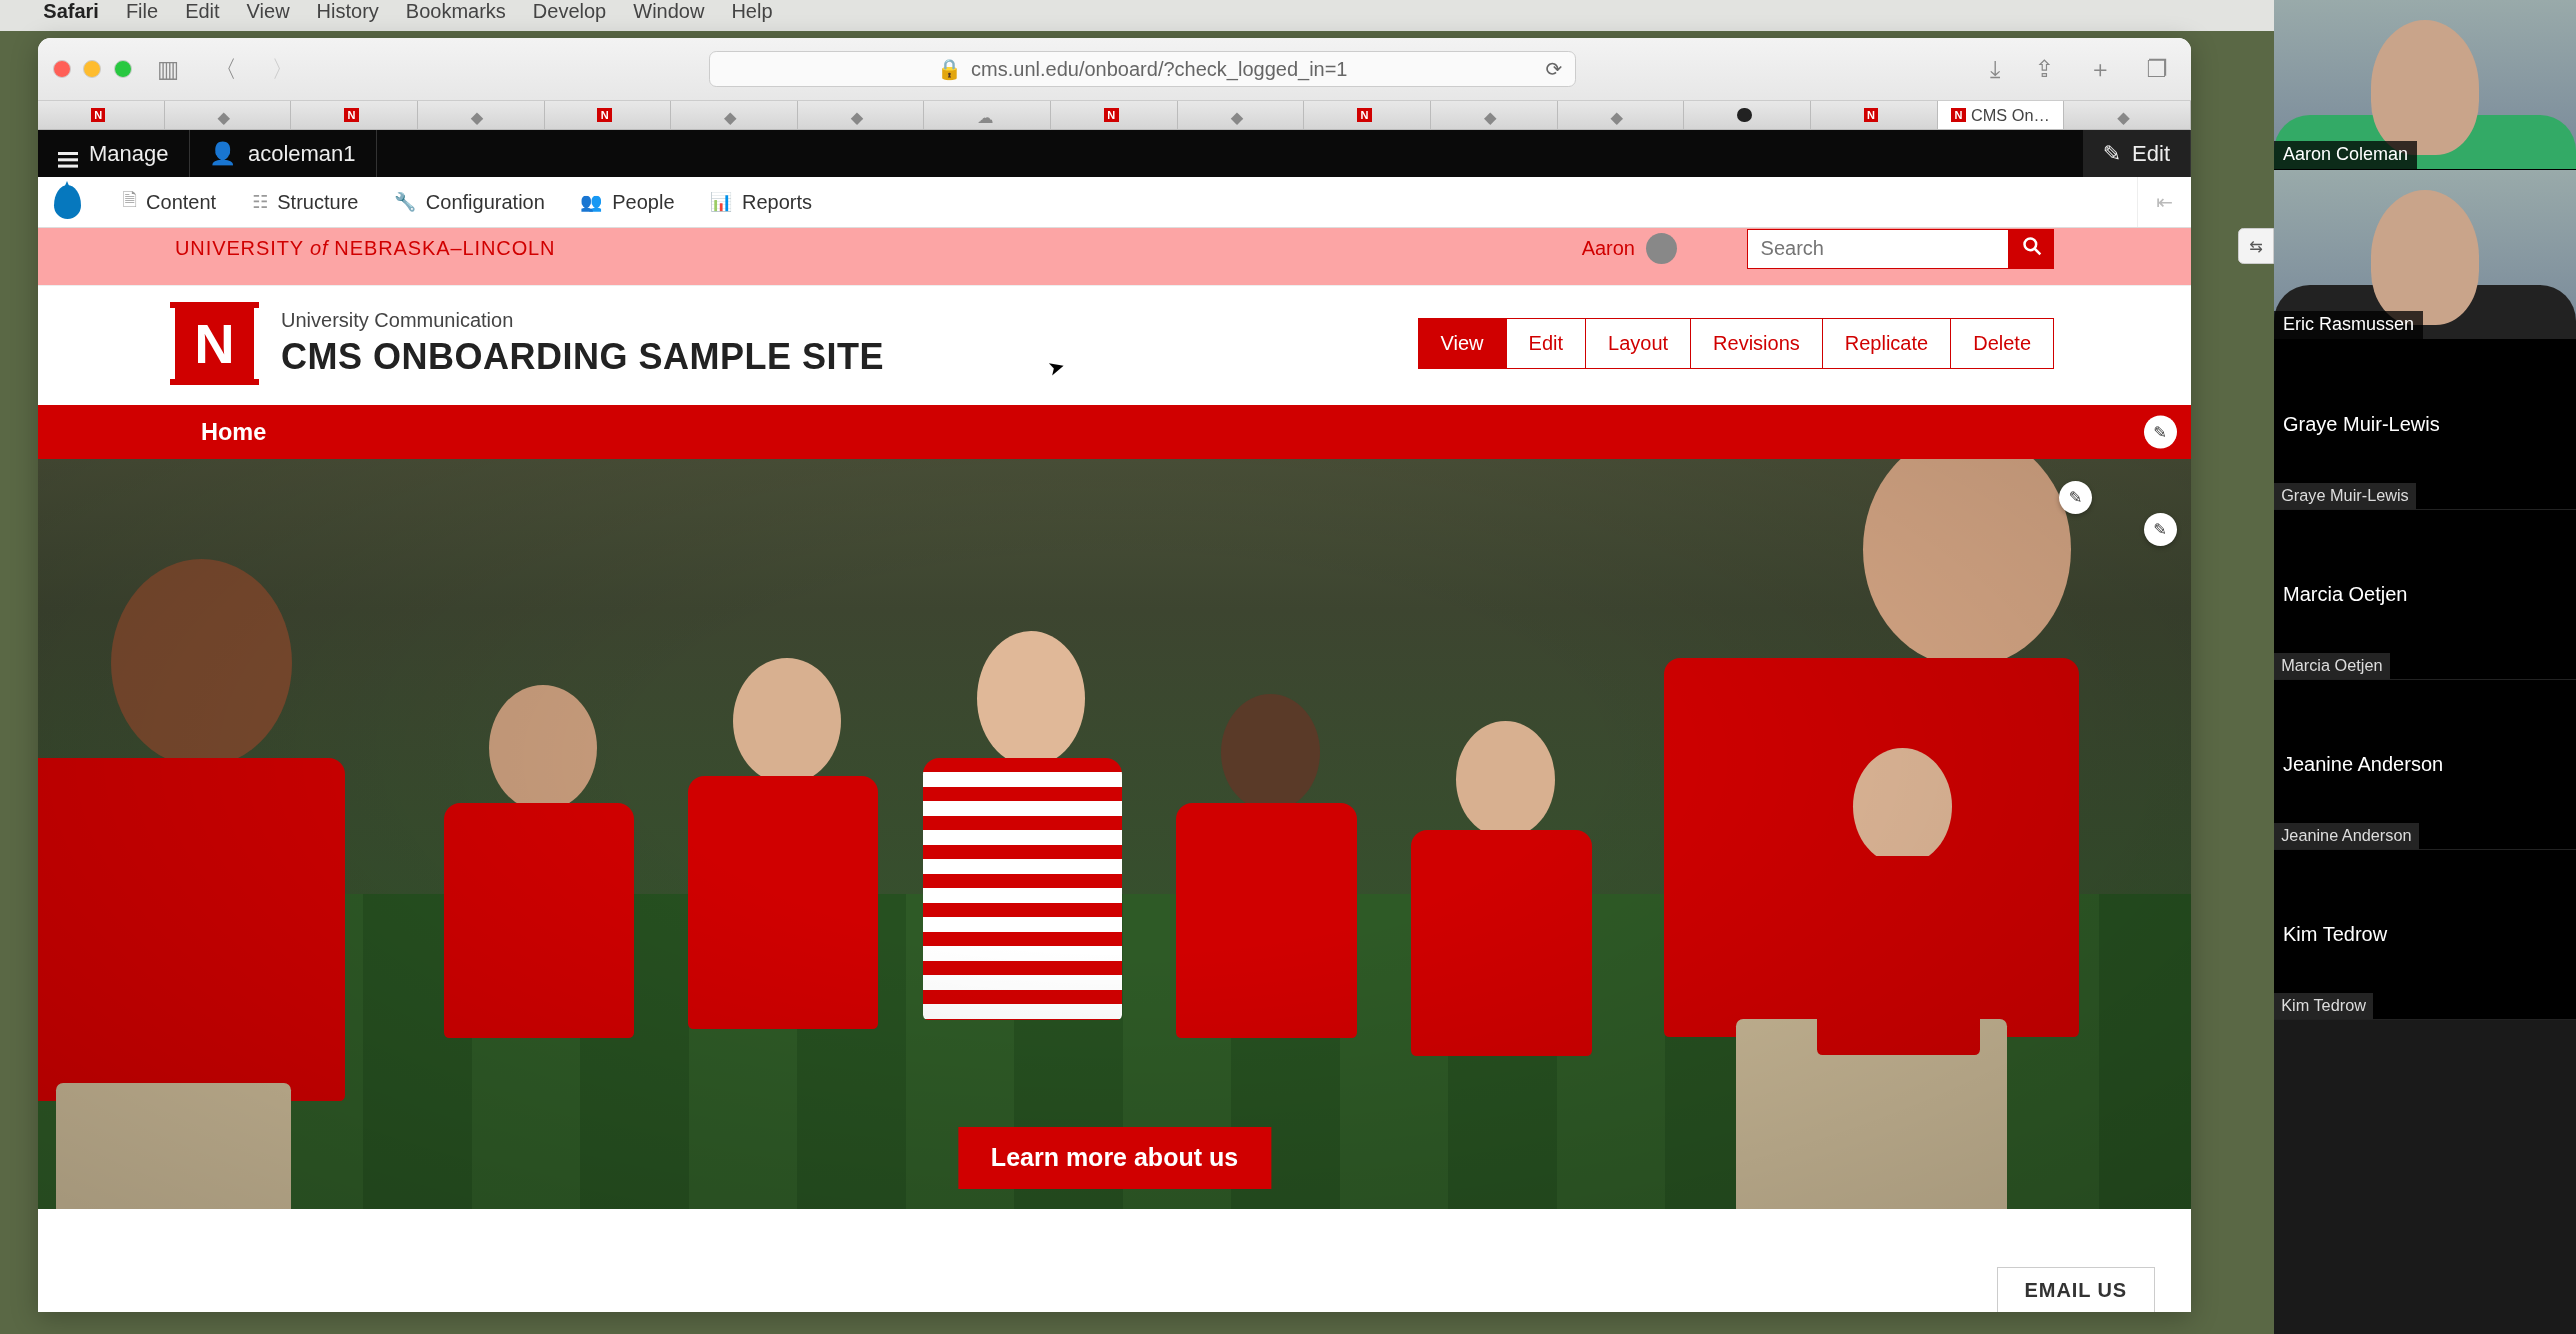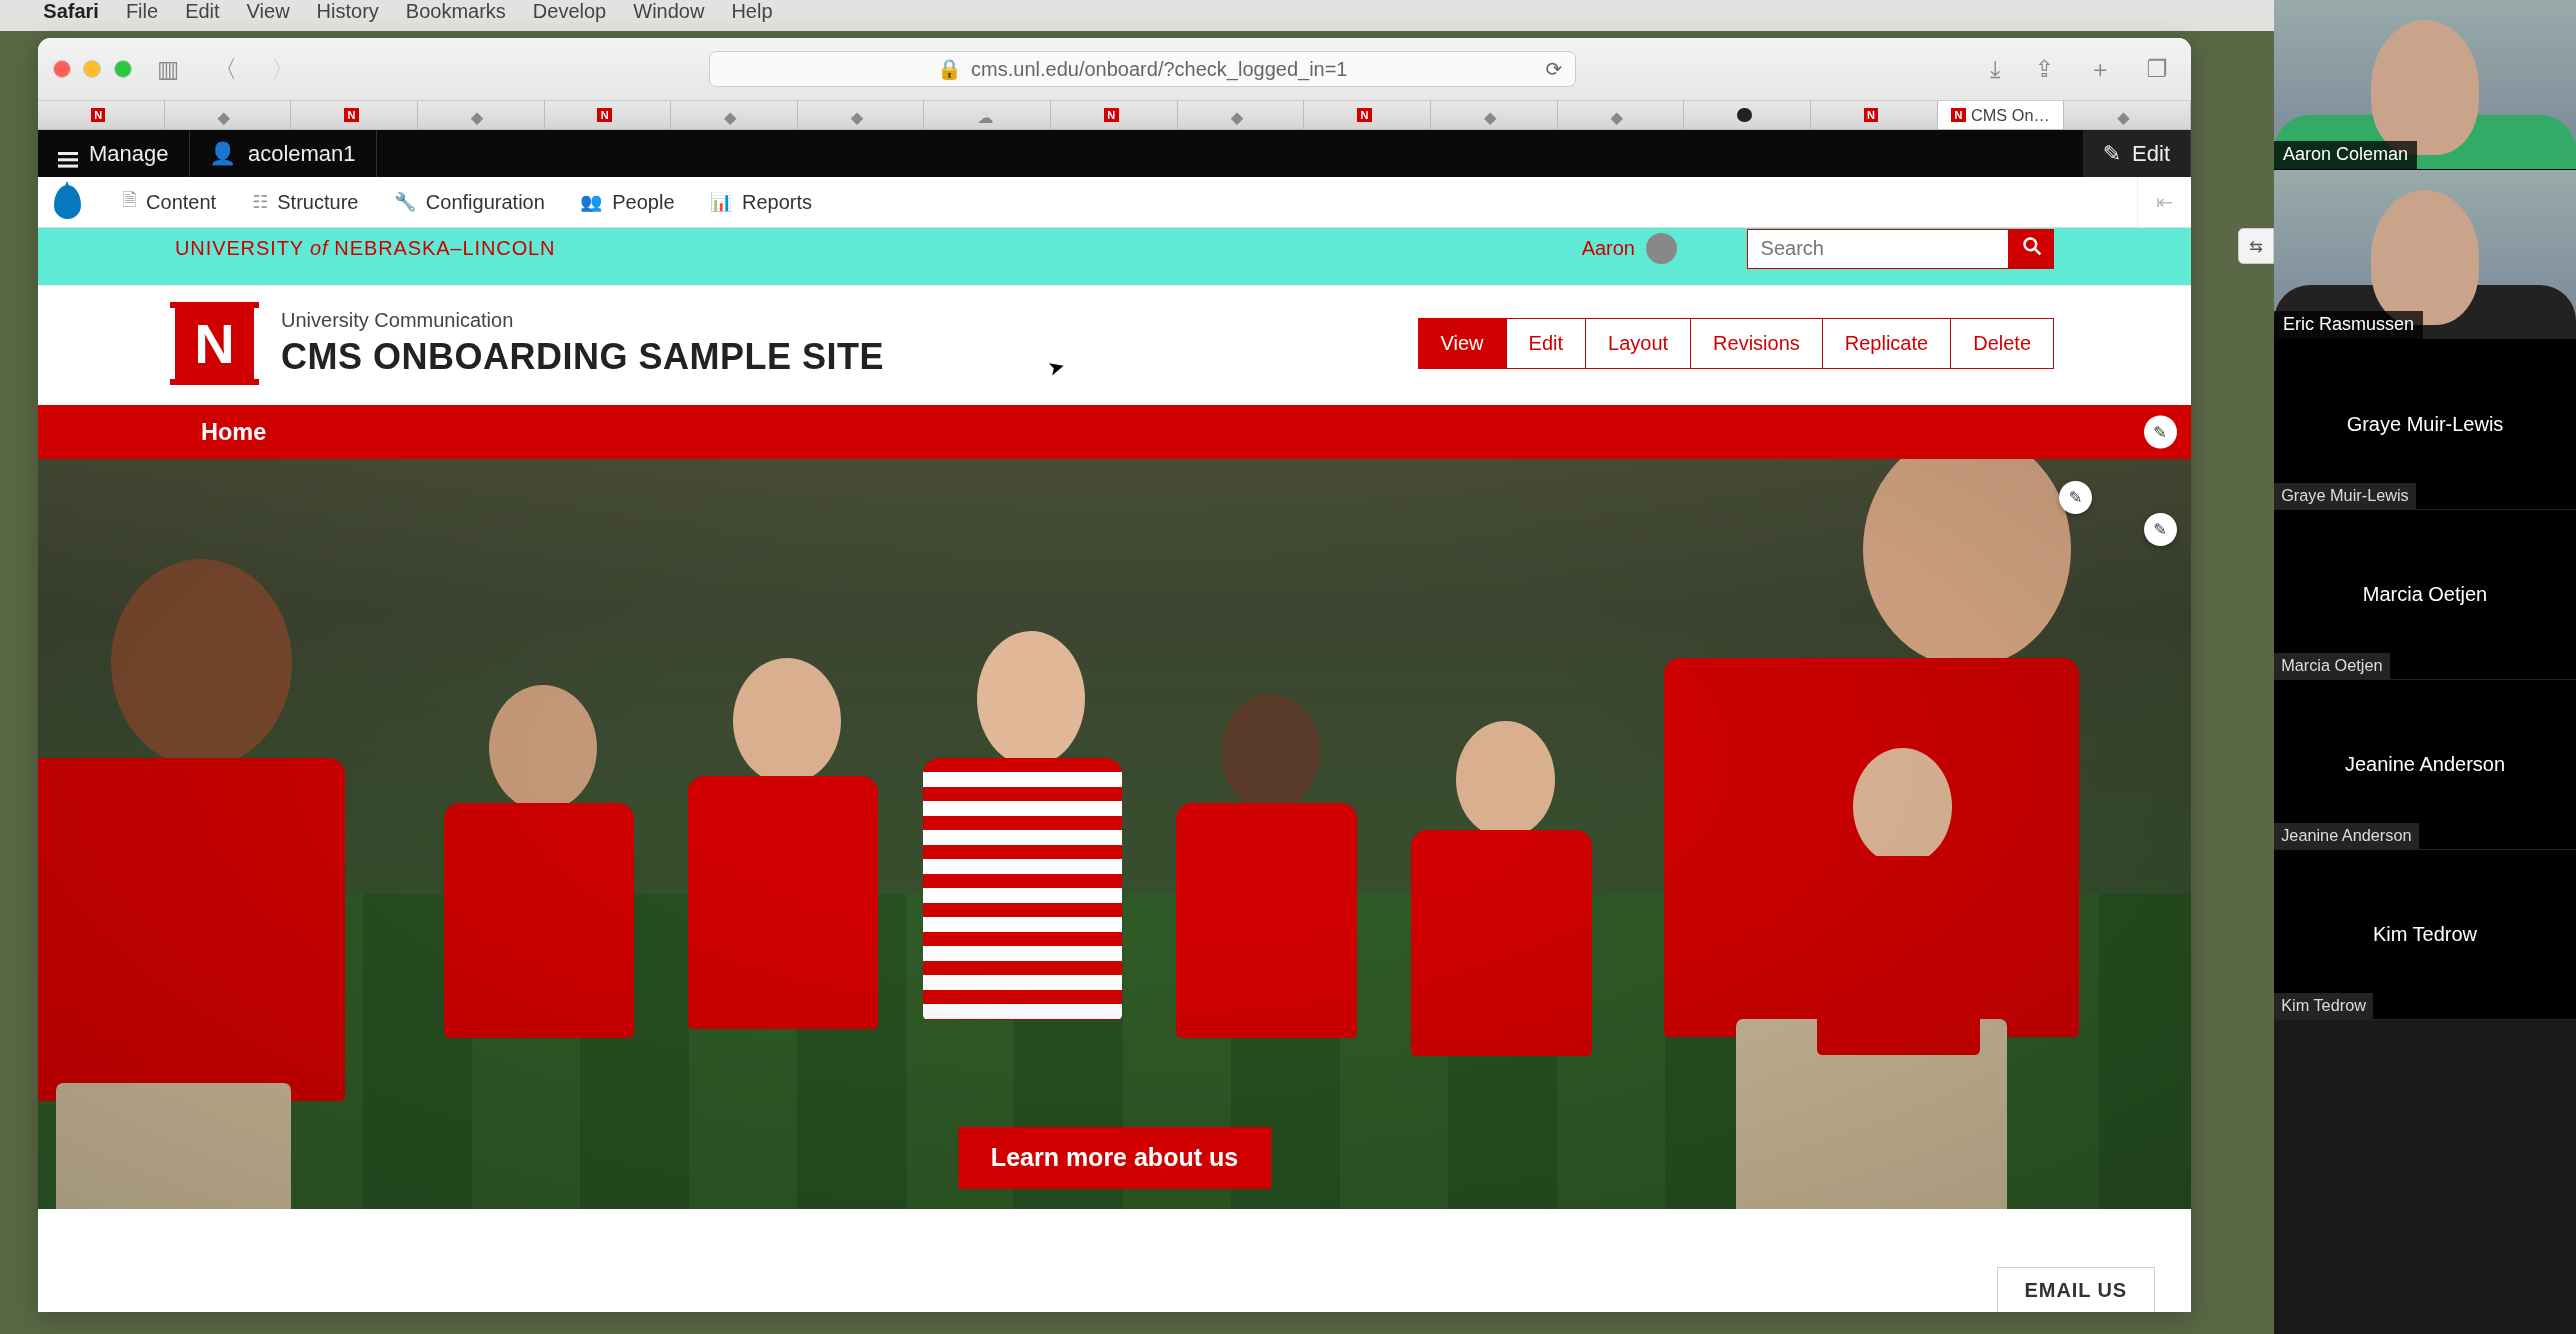--- a/index.html
+++ b/index.html
@@ -35,21 +35,21 @@
 .drupal-bar .right { margin-left: auto; background: #222; }
 .ham { display:inline-block; width:20px; }
 .ham::before { content:""; display:block; height:2.7px; background:#eee; box-shadow: 0 6.3px 0 #eee, 0 12.6px 0 #eee; }
 
 .drupal-sub { height: 51px; background: #fff; border-bottom: 0.9px solid #ddd; display: flex; align-items: center; font-size: 20px; color: #333; }
 .drupal-sub .logo { width: 34px; height: 34px; margin: 0 16.3px; }
 .drupal-sub .item { display: flex; align-items: center; gap: 9px; padding: 0 18px; height: 100%; }
 .drupal-sub .ico { color:#999; font-size:18px; }
 
 
-.uni-row { height: 58px; background: #5eead4; border-bottom: 0.9px solid #eee; display: flex; align-items: center; padding: 0 137px 16px 137px; }
+.uni-row { height: 58px; background: #fca5a5; border-bottom: 0.9px solid #eee; display: flex; align-items: center; padding: 0 137px 16px 137px; }
 .uni-wordmark { color: #d00000; font-size: 20px; letter-spacing: 0.9px; font-family: Georgia, serif; }
 .uni-wordmark .of { font-style: italic; text-transform: lowercase; }
 .uni-row .sp { flex: 1; }
 .uni-user { color: #d00000; font-size: 20px; margin-right: 11px; }
 .uni-avatar { width: 31px; height: 31px; border-radius: 50%; background: #888; margin-right: 70px; }
 .search-wrap { display: flex; }
 .search-input { width: 262px; height: 40px; border: 1.8px solid #d00000; padding: 0 12.6px; font-size: 20px; color: #888; outline: none; }
 .search-btn { width: 45px; height: 40px; background: #d00000; border: none; color: #fff; font-size: 20px; }
 
 
@@ -87,21 +87,21 @@
 
 .email-us { position: absolute; right: 36px; bottom: -1.8px; background: #fff; border: 0.9px solid #ccc; padding: 11px 27px; font-size: 20px; font-weight: 600; color: #333; letter-spacing: 0.9px; }
 
 
 .zoom { position: absolute; top: 0; right: 0; width: 302px; height: 1335px; background: #1a1a1a; }
 .vid { height: 170px; background: linear-gradient(#9aa, #789); position: relative; border-bottom: 1.8px solid #000; overflow:hidden; }
 .vid .face { position:absolute; left:50%; top:20px; transform:translateX(-50%); width:108px; height:135px; background:#c9a48a; border-radius: 50% 50% 40% 40%; }
 .vid .shirt { position:absolute; left:0; right:0; bottom:0; height:54px; background:#3a6; border-radius: 36px 36px 0 0;}
 .vid2 .shirt { background:#222; }
 .vid .tag { position: absolute; left: 0; bottom: 0; background: rgba(0,0,0,0.75); color: #fff; font-size: 18px; padding: 3.6px 9px; }
-.vtile { height: 170px; background: #000; position: relative; border-bottom: 0.9px solid #222; display:flex; align-items:center; justify-content:center; }
+.vtile { height: 170px; background: #000; position: relative; border-bottom: 0.9px solid #222; display:flex; align-items:center; }
 .vtile .name-c { background: rgba(0,0,0,0.8); color: #fff; font-size: 20px; padding: 3.6px 9px; }
 .vtile .tag { position: absolute; left: 0; bottom: 0; background: rgba(40,40,40,0.9); color: #ddd; font-size: 16.3px; padding: 3.6px 7.2px; }
 .zoom-tb { position:absolute; top:228px; left:-36px; width:36px; height:36px; background:#f3f3f3; border:0.9px solid #ccc; border-radius:5.4px 0 0 5.4px; display:flex; align-items:center; justify-content:center; font-size:16.3px; color:#555;}
 
 
 .cursor { position:absolute; left:1048px; top:355px; font-size:20px; color:#000; transform: rotate(-15deg); }
 
 .drop { width:27px; height:34px; background:#0678be; border-radius: 50% 50% 50% 50% / 60% 60% 40% 40%; transform: rotate(0deg); position:relative;}
 .drop::before{content:""; position:absolute; top:-9px; left:8.1px; border:5.4px solid transparent; border-bottom:12.6px solid #0678be;}
 

